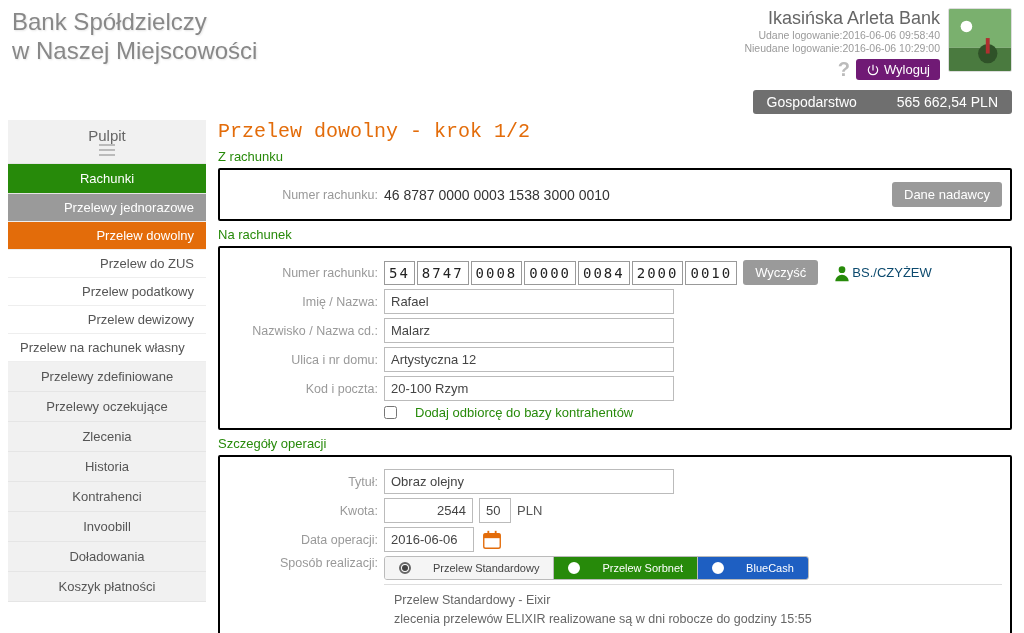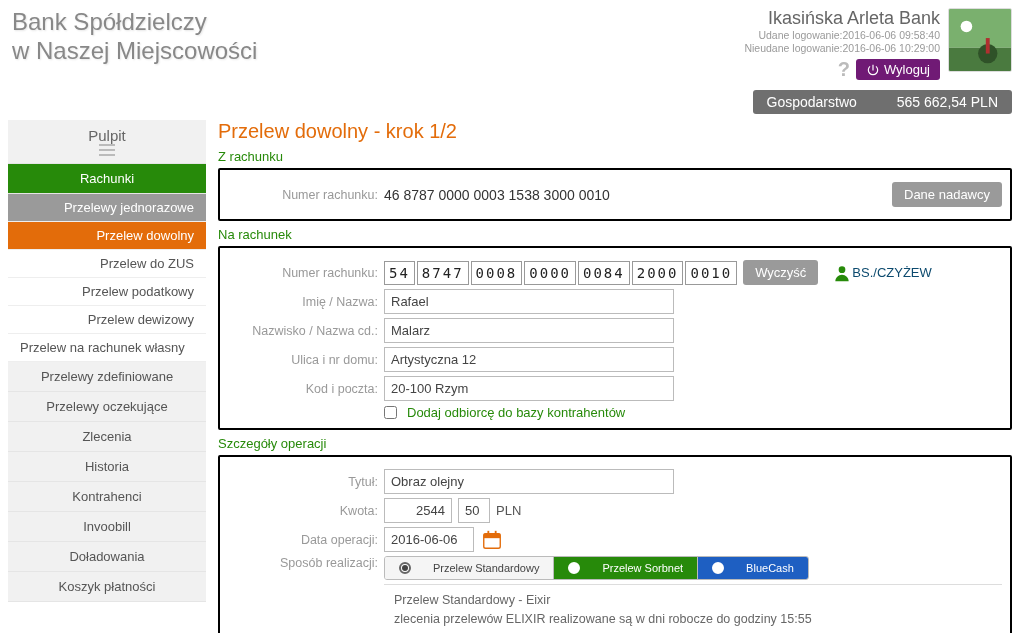--- a/index.html
+++ b/index.html
@@ -150,20 +150,21 @@
     background: #bbb;
   }
 
   
   .content { flex: 1; padding-right: 4px; }
   .page-title {
     color: #e36c0a;
     font-size: 20px;
     font-weight: 400;
     margin-bottom: 4px;
+    font-family: Liberation Mono, monospace;
   }
   .section-title {
     color: #278a0a;
     font-size: 13px;
     margin: 6px 0 4px 0;
   }
   .panel {
     border: 2px solid #000000;
     border-radius: 2px;
     padding: 8px 8px;
@@ -210,36 +211,36 @@
     display: inline-block;
     background: #fff;
   }
   .text-input {
     border: 1px solid #bbb;
     padding: 4px 6px;
     font-size: 13px;
     color: #444;
     width: 290px;
   }
-  .small-input { width: 68px; text-align: right; }
+  .small-input { width: 89px; text-align: right; }
   .tiny-input { width: 32px; text-align: left;}
   .date-input { width: 90px; }
   .bank-label {
     display: inline-flex;
     align-items: center;
     gap: 0;
     color: #0c4a6e;
     font-size: 13px;
     margin-left: 8px;
   }
   .bank-label svg { width: 20px; height: 20px; }
   .check-row {
     display: flex;
     align-items: center;
-    gap: 10px;
+    gap: 18px;
     margin-left: 156px;
     margin-top: 4px;
   }
   .check-row label { color: #278a0a; font-size: 13px; cursor: pointer; }
   .check-row input { cursor: pointer; }
   .currency { color: #555; font-size: 13px; }
   .cal-icon {
     width: 24px;
     height: 24px;
     display: inline-flex;

